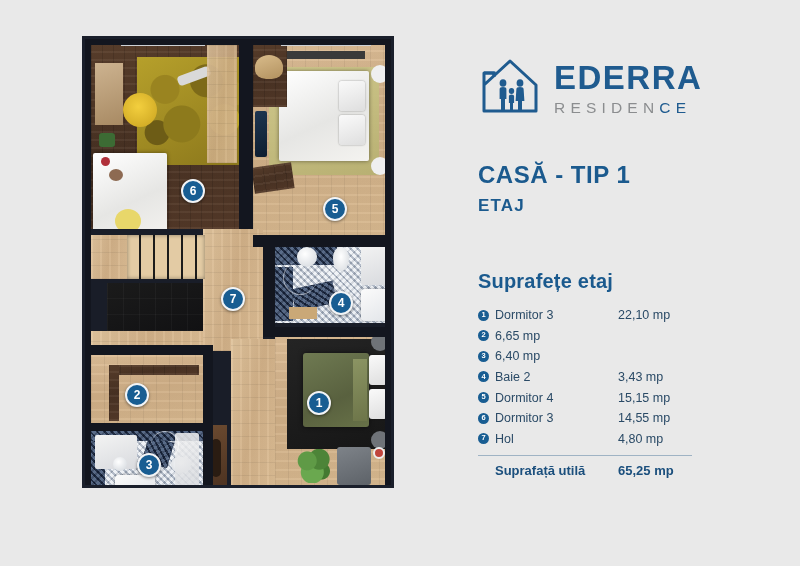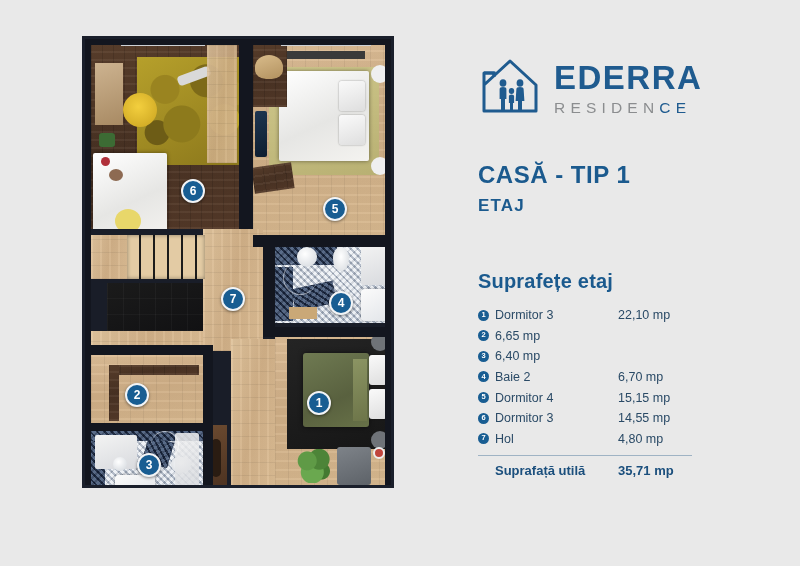--- a/index.html
+++ b/index.html
@@ -350,21 +350,21 @@
         <span class="area-num">2</span>
         <span class="area-value">6,65 mp</span>
       </div>
       <div class="area-row">
         <span class="area-num">3</span>
         <span class="area-value">6,40 mp</span>
       </div>
       <div class="area-row">
         <span class="area-num">4</span>
         <span class="area-label">Baie 2</span>
-        <span class="area-value">6,70 mp</span>
+        <span class="area-value">3,43 mp</span>
       </div>
       <div class="area-row">
         <span class="area-num">5</span>
         <span class="area-label">Dormitor 4</span>
         <span class="area-value">15,15 mp</span>
       </div>
       <div class="area-row">
         <span class="area-num">6</span>
         <span class="area-label">Dormitor 3</span>
         <span class="area-value">14,55 mp</span>
@@ -372,17 +372,17 @@
       <div class="area-row">
         <span class="area-num">7</span>
         <span class="area-label">Hol</span>
         <span class="area-value">4,80 mp</span>
       </div>
 
       <div id="total-divider"></div>
 
       <div id="total-row">
         <span class="area-label">Suprafață utilă</span>
-        <span class="area-value">35,71 mp</span>
+        <span class="area-value">65,25 mp</span>
       </div>
     </div>
   </div>
 </div>
 
 </body></html>

